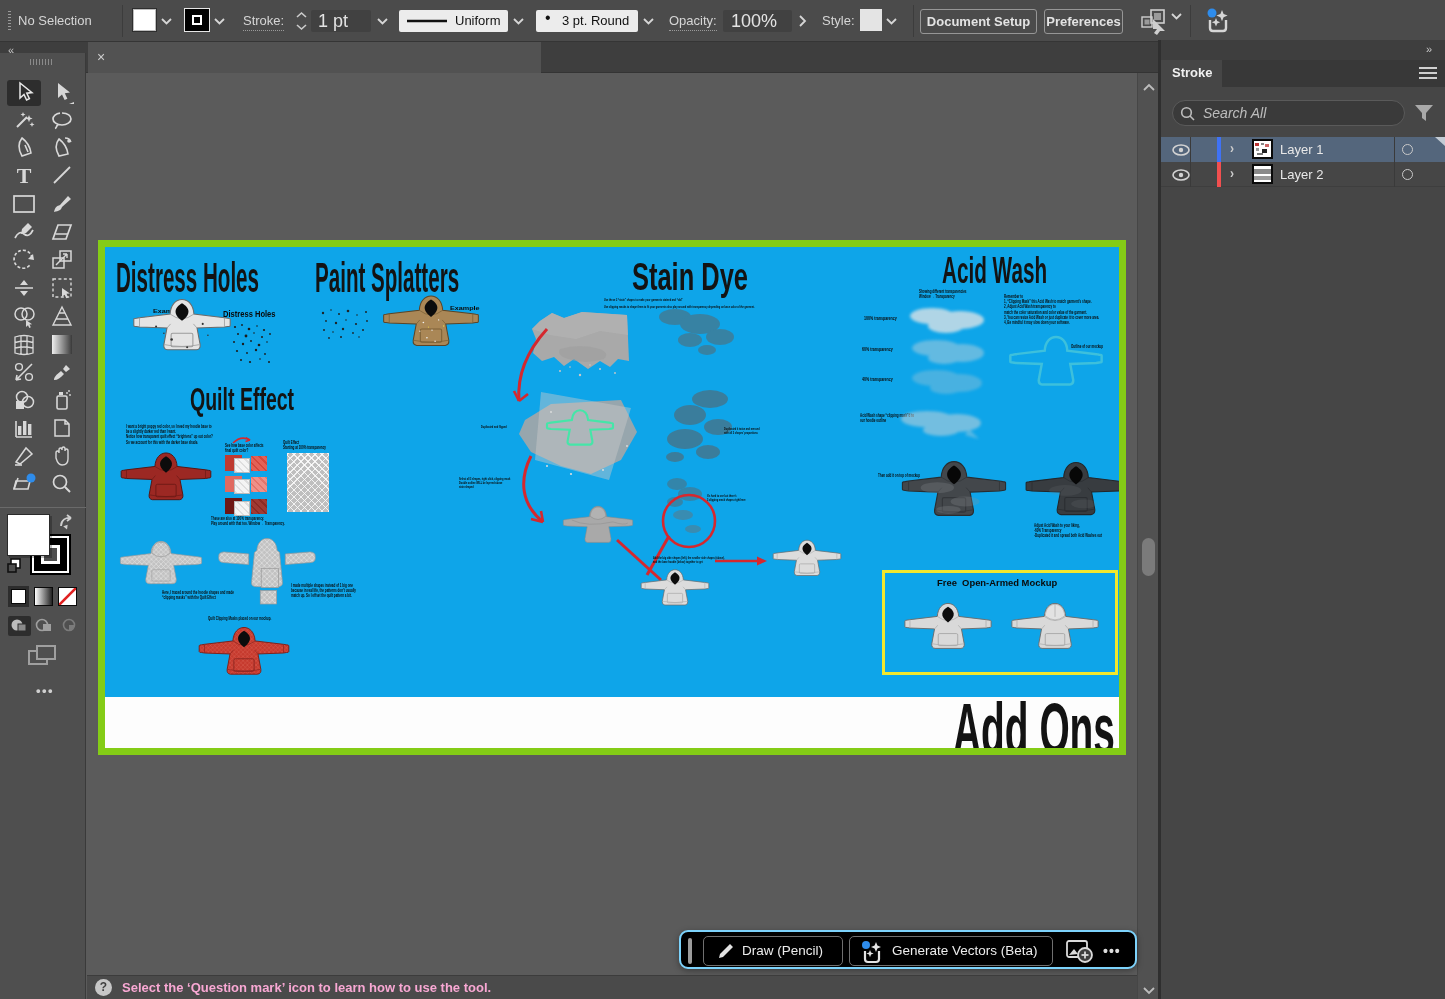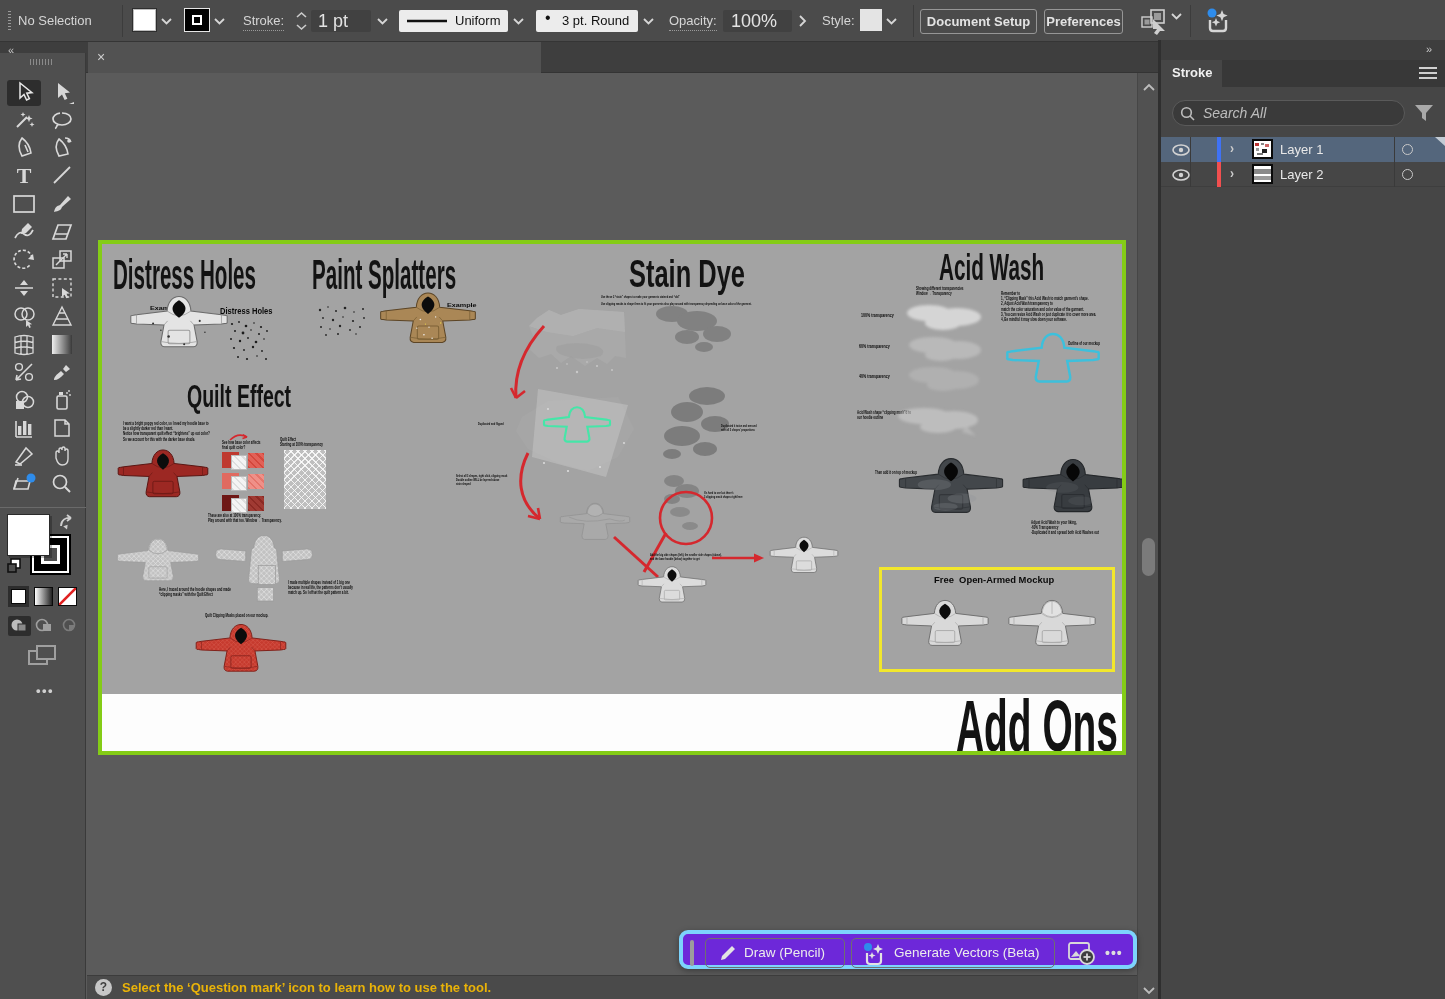--- a/index.html
+++ b/index.html
@@ -21,21 +21,21 @@
 #tabstrip { position:absolute; left:0; top:42px; width:1445px; height:31px; background:#3e3e3e; border-bottom:1px solid #343434; }
 #doctab { position:absolute; left:88px; top:0; width:453px; height:31px; background:#525252; }
 #doctab .x { position:absolute; left:9px; top:7px; font-size:14px; color:#cfcfcf; }
 #doctab .t { position:absolute; left:28px; top:8px; font-size:12.6px; font-weight:700; color:#ececec; letter-spacing:.1px; white-space:nowrap; }
 
 #tools { position:absolute; left:0; top:53px; width:86px; height:946px; background:#4f4f4f; border-right:1px solid #3a3a3a; }
 #toolgrip { position:absolute; left:30px; top:6px; width:24px; height:6px;
   background:repeating-linear-gradient(90deg,#8b8b8b 0 1px,transparent 1px 3px); }
 
 #canvas { position:absolute; left:87px; top:73px; width:1050px; height:902px; background:#5b5b5b; }
-#artboard { position:absolute; left:98px; top:240px; width:1028px; height:515px; background:#a3a3a3; border:4px solid #84cc16; overflow:hidden; }
+#artboard { position:absolute; left:98px; top:240px; width:1028px; height:515px; background:#0ea5e9; border:7px solid #84cc16; overflow:hidden; }
 #whitestrip { position:absolute; left:0; top:450px; width:1026px; height:63px; background:#fdfdfd; }
 .h1 { position:absolute; color:#131313; font-weight:700; }
 
 #vscroll { position:absolute; left:1137px; top:73px; width:21px; height:926px; background:#515151; border-left:1px solid #464646; }
 #vthumb { position:absolute; left:4px; top:465px; width:13px; height:38px; background:#7b7b7b; border-radius:7px; }
 
 #pdivider { position:absolute; left:1158px; top:40px; width:3px; height:959px; background:#2f2f2f; }
 #rpanel { position:absolute; left:1161px; top:40px; width:284px; height:959px; background:#464646; }
 #rtop { position:absolute; left:0; top:0; width:284px; height:20px; background:#3e3e3e; }
 #rtab2 { position:absolute; left:61px; top:20px; width:223px; height:27px; background:#383838; }
@@ -43,26 +43,26 @@
 .lrow { position:absolute; left:0; width:284px; height:25px; }
 .lrow .name { position:absolute; left:119px; top:5px; font-size:13px; color:#e8e8e8; }
 .eye { position:absolute; left:11px; top:7px; }
 .cbar { position:absolute; left:56px; top:0px; width:4px; height:25px; }
 .exp { position:absolute; left:69px; top:4px; color:#cdcdcd; font-size:12px; font-weight:700; transform:scaleY(1.2); }
 .thumb { position:absolute; left:91px; top:2px; width:21px; height:20px; background:#fff; border:2px solid #0a0a0a; }
 .tcirc { position:absolute; left:241px; top:7px; width:11px; height:11px; border:1.5px solid #c9c9c9; border-radius:50%; }
 .rsep { position:absolute; left:233px; top:0; width:1px; height:25px; background:#3a3a3a; }
 .lsep { position:absolute; left:29px; top:0; width:1px; height:25px; background:#3a3a3a; }
 
-#ctask { position:absolute; left:679px; top:930px; width:458px; height:39px; background:#6d28d9; border:4px solid #7dd3fc; border-radius:9px; box-shadow:0 2px 6px rgba(0,0,0,.35); }
+#ctask { position:absolute; left:679px; top:930px; width:458px; height:39px; background:#000000; border:2px solid #7dd3fc; border-radius:9px; box-shadow:0 2px 6px rgba(0,0,0,.35); }
 .cbtn { position:absolute; top:4px; height:30px; border:1px solid #6f6f6f; border-radius:5px; color:#ececec; font-size:13.5px; }
 
 #status { position:absolute; left:87px; top:975px; width:1050px; height:24px; background:#4a4a4a; border-top:1px solid #3c3c3c; }
 #qmark { position:absolute; left:8px; top:3px; width:17px; height:17px; border-radius:50%; background:#c7c7c7; color:#3f3f3f; font-size:12px; font-weight:700; text-align:center; line-height:17px; }
-#stext { position:absolute; left:35px; top:4px; font-size:13px; font-weight:700; color:#eab308; }
+#stext { position:absolute; left:35px; top:4px; font-size:13px; font-weight:700; color:#f9a8d4; }
 </style>
 </head>
 <body>
 <div id="root">
 
 <svg width="0" height="0" style="position:absolute">
 <defs>
 <path id="hbody" d="M110,3 C122,3 132,13 133,31 L192,38 L198,39 Q203,39 203,41 L203,53 Q203,55 198,55 L192,56 L139,58 L145,90 Q146,99 138,100 L82,100 Q74,99 75,90 L81,58 L28,56 L22,55 Q17,55 17,53 L17,41 Q17,39 22,39 L28,38 L87,31 C88,13 98,3 110,3 Z"></path>
 <path id="hhole" d="M110,10 C124,18 129,30 110,44 C91,30 96,18 110,10 Z"></path>
 <path id="hpocket" d="M92,68 h36 a3,3 0 0 1 3,3 v20 a3,3 0 0 1 -3,3 h-36 a3,3 0 0 1 -3,-3 v-20 a3,3 0 0 1 3,-3 z"></path>

